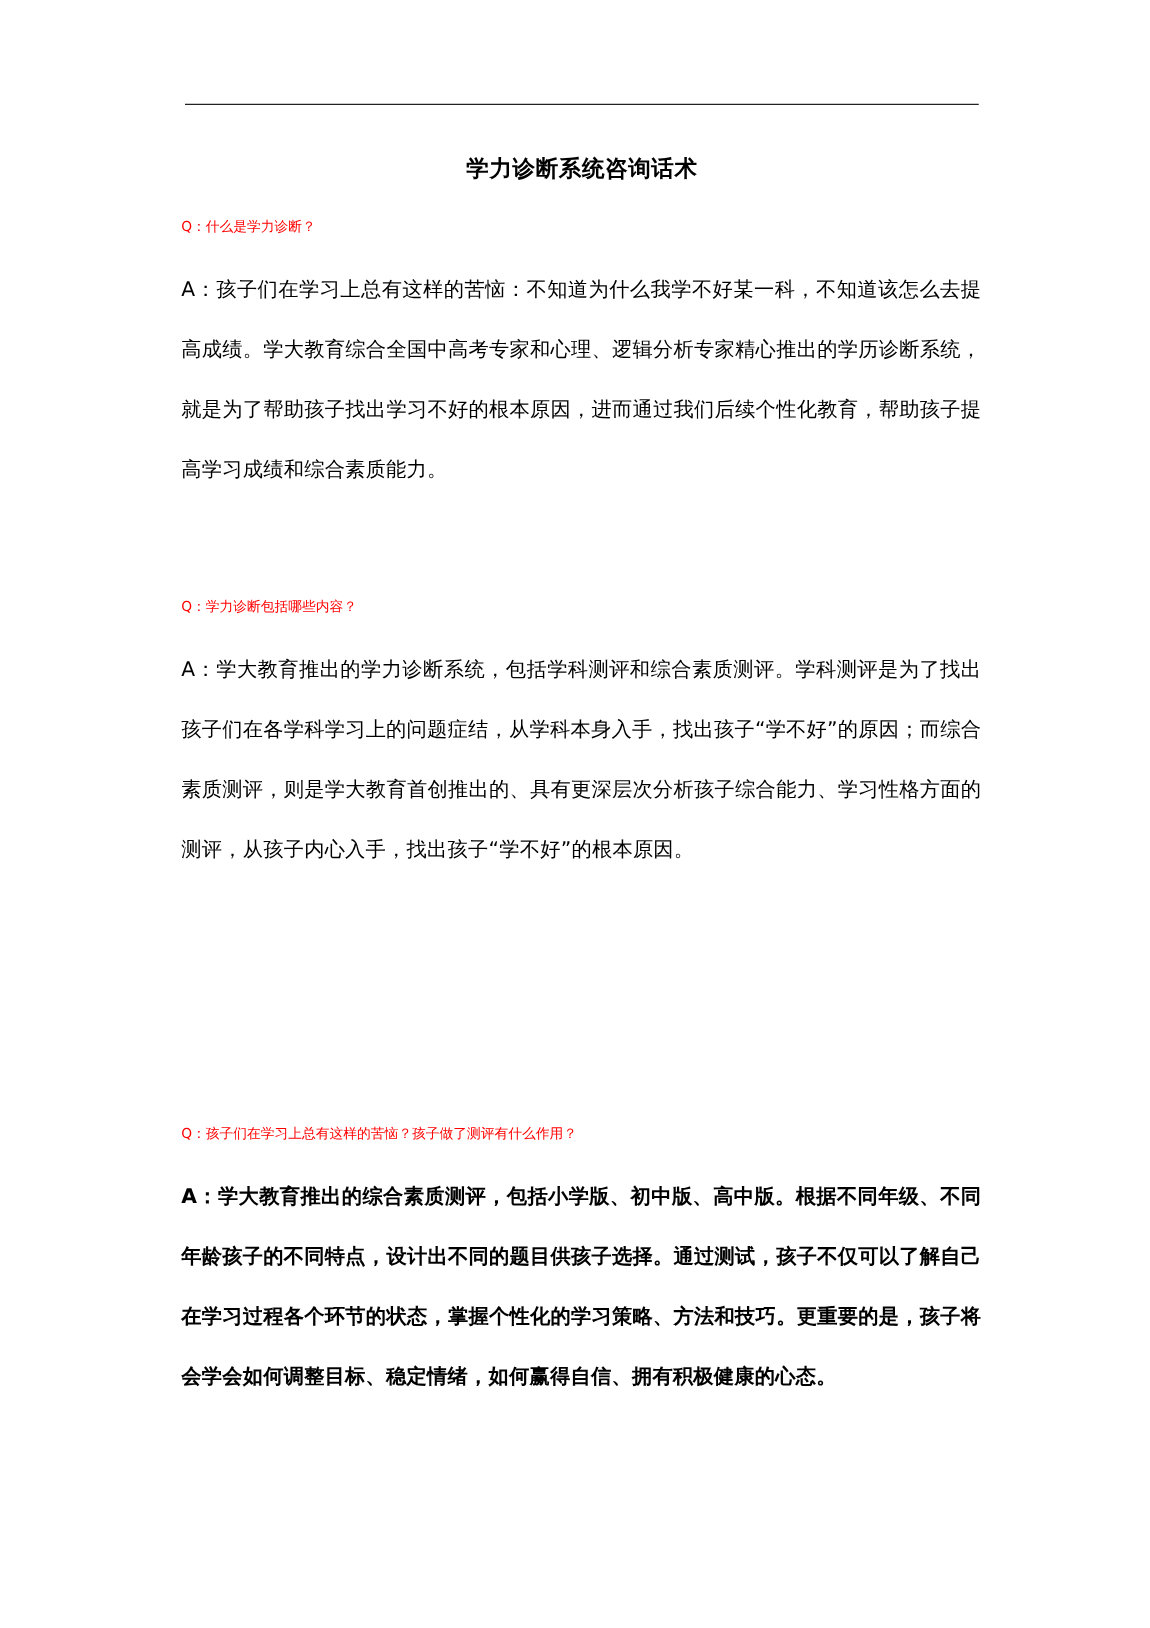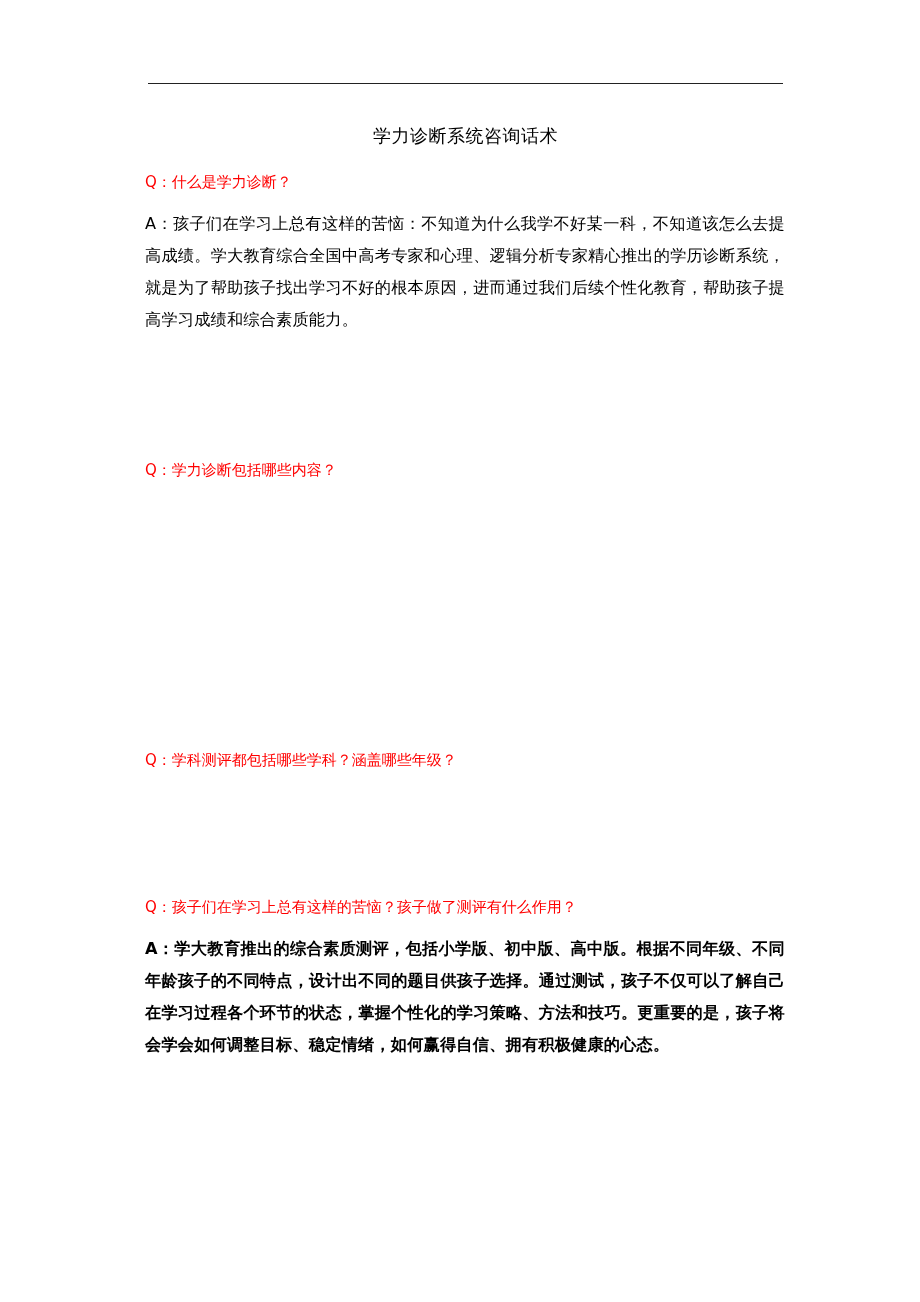--- a/index.html
+++ b/index.html
@@ -33,48 +33,48 @@
       line-height: 24px;
       letter-spacing: 0.5px;
     }
     .qa {
       position: absolute;
       left: 145px;
       width: 640px;
     }
     .question {
       color: #ff0000;
-      font-size: 15px;
+      font-size: 11px;
       line-height: 20px;
       white-space: nowrap;
     }
     .answer {
       font-size: 16.2px;
-      line-height: 32px;
+      line-height: 48px;
       letter-spacing: 0.2px;
       text-align: justify;
       margin-top: 18px;
     }
   </style>
 </head>
 <body>
 
 <div class="top-rule"></div>
 
-<h1 class="page-title" style="margin:0;font-weight:normal;text-align:center;">学力诊断系统咨询话术</h1>
+<h1 class="page-title" style="margin:0;font-weight:bold;text-align:center;">学力诊断系统咨询话术</h1>
 
 <div class="qa" style="top:172px;">
   <div class="question">Q：什么是学力诊断？</div>
   <div class="answer" style="margin-top:16px;">A：孩子们在学习上总有这样的苦恼：不知道为什么我学不好某一科，不知道该怎么去提高成绩。学大教育综合全国中高考专家和心理、逻辑分析专家精心推出的学历诊断系统，就是为了帮助孩子找出学习不好的根本原因，进而通过我们后续个性化教育，帮助孩子提高学习成绩和综合素质能力。</div>
 </div>
 
-<div class="qa" style="top:460px;">
+<div class="qa" style="top:476px;">
   <div class="question">Q：学力诊断包括哪些内容？</div>
+  <div class="answer" style="margin-top:16px;">A：学大教育推出的学力诊断系统，包括学科测评和综合素质测评。学科测评是为了找出孩子们在各学科学习上的问题症结，从学科本身入手，找出孩子“学不好”的原因；而综合素质测评，则是学大教育首创推出的、具有更深层次分析孩子综合能力、学习性格方面的测评，从孩子内心入手，找出孩子“学不好”的根本原因。</div>
 </div>
 
 <div class="qa" style="top:750px;">
-  <div class="question">Q：学科测评都包括哪些学科？涵盖哪些年级？</div>
 </div>
 
 <div class="qa" style="top:897px;">
   <div class="question">Q：孩子们在学习上总有这样的苦恼？孩子做了测评有什么作用？</div>
   <div class="answer" style="margin-top:16px;font-weight:bold;">A：学大教育推出的综合素质测评，包括小学版、初中版、高中版。根据不同年级、不同年龄孩子的不同特点，设计出不同的题目供孩子选择。通过测试，孩子不仅可以了解自己在学习过程各个环节的状态，掌握个性化的学习策略、方法和技巧。更重要的是，孩子将会学会如何调整目标、稳定情绪，如何赢得自信、拥有积极健康的心态。</div>
 </div>
 
 </body></html>

